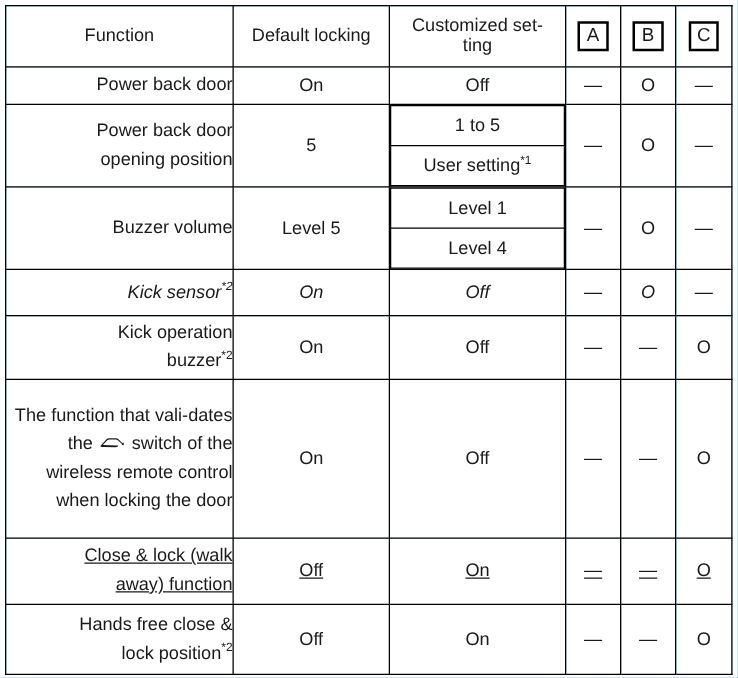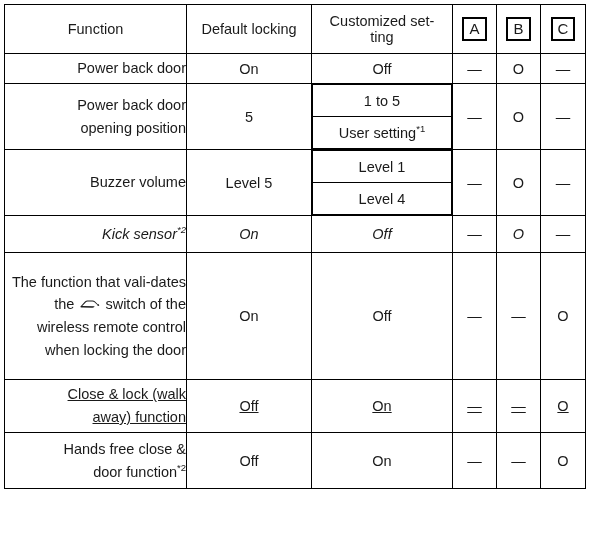--- a/index.html
+++ b/index.html
@@ -221,20 +221,31 @@
       <td class="c-func">
         <span>Kick sensor</span><sup>*2</sup>
       </td>
       <td class="c-center">On</td>
       <td class="c-center">Off</td>
       <td class="c-mark">—</td>
       <td class="c-mark">O</td>
       <td class="c-mark">—</td>
     </tr>
 
+    <tr class="r5">
+      <td class="c-func multi">
+        <span>Kick operation</span><br>
+        <span>buzzer</span><sup>*2</sup>
+      </td>
+      <td class="c-center">On</td>
+      <td class="c-center">Off</td>
+      <td class="c-mark">—</td>
+      <td class="c-mark">—</td>
+      <td class="c-mark">O</td>
+    </tr>
 
     <tr class="r6">
       <td class="c-func multi"><span>The function that vali-dates the </span><span class="door-icon"><svg viewBox="0 0 42 22" width="21" height="11" xmlns="http://www.w3.org/2000/svg">
               <path d="M3 15 L12 5 Q14 3.2 17 3.2 L27 3.2 Q30 3.2 32 5 L38 11 L39.5 10 L40.5 13.5 L36.5 14.2 L37.5 12.6 L31 6.6 Q29.3 5.2 27 5.2 L17.2 5.2 Q14.8 5.2 13.2 6.8 L6.5 14 L30 14.6 Q32 14.8 30.5 16.2 Q29.2 17.4 26.5 17.4 L8 17.2 Q4.4 17.2 3.2 16.4 Q2.2 15.8 3 15 Z" fill="#1a1a1a"></path>
             </svg></span><span> switch of the wireless remote control when locking the door</span></td>
       <td class="c-center">On</td>
       <td class="c-center">Off</td>
       <td class="c-mark">—</td>
       <td class="c-mark">—</td>
       <td class="c-mark">O</td>
@@ -248,21 +259,21 @@
       <td class="c-center">Off</td>
       <td class="c-center">On</td>
       <td class="c-mark">—</td>
       <td class="c-mark">—</td>
       <td class="c-mark">O</td>
     </tr>
 
     <tr class="r8">
       <td class="c-func multi">
         <span>Hands free close &amp;</span><br>
-        <span>door function</span><sup>*2</sup>
+        <span>lock position</span><sup>*2</sup>
       </td>
       <td class="c-center">Off</td>
       <td class="c-center">On</td>
       <td class="c-mark">—</td>
       <td class="c-mark">—</td>
       <td class="c-mark">O</td>
     </tr>
   </tbody>
 </table>
 

